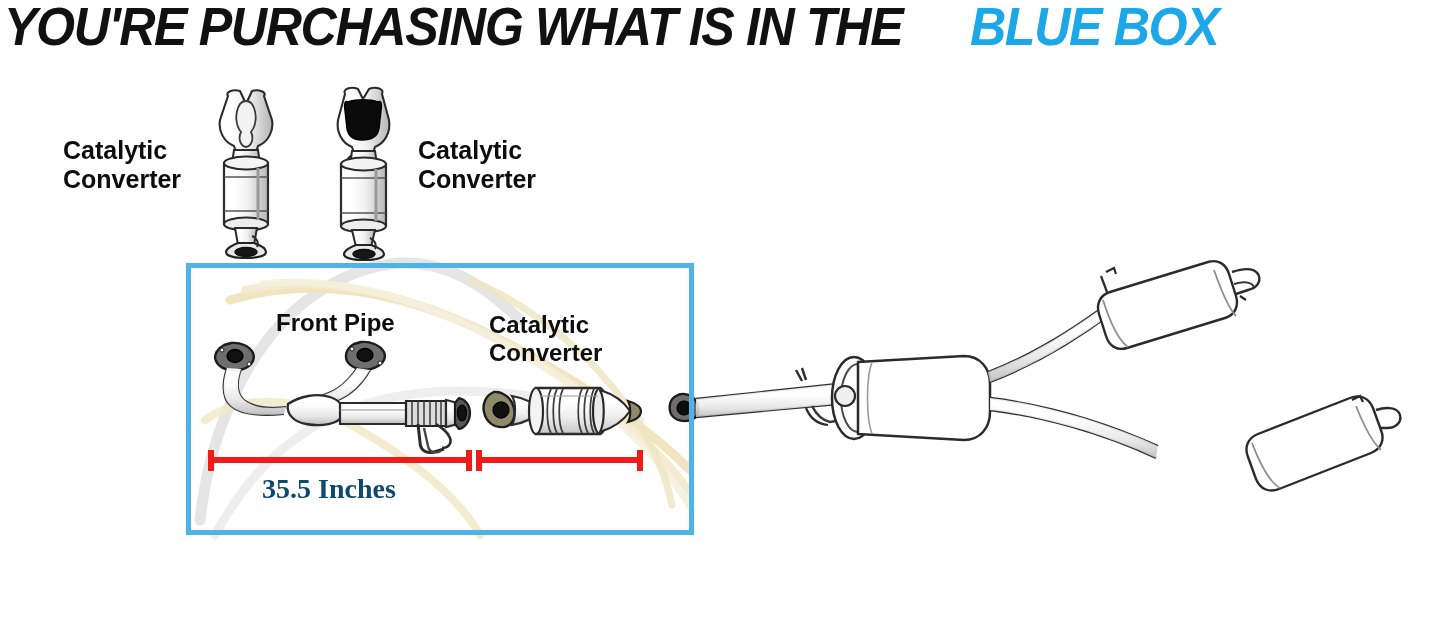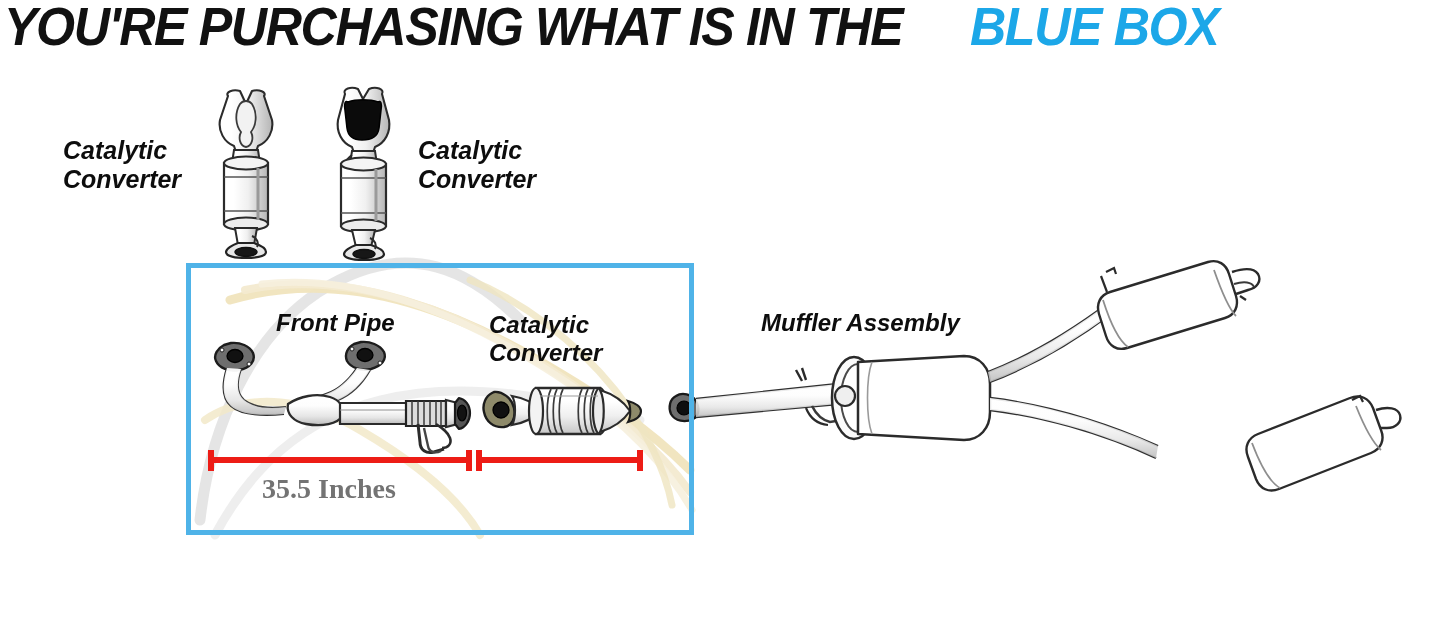--- a/index.html
+++ b/index.html
@@ -51,21 +51,20 @@
     border: 5px solid #4FB3E8;
     box-sizing: border-box;
     background: transparent;
   }
 
   
   .part-label {
     position: absolute;
     font-family: "Liberation Sans", sans-serif;
     font-weight: bold;
-    font-style: italic;
     color: #0d0d0d;
     white-space: pre;
     line-height: 1.16;
   }
   #label-cat-left {
     left: 63px; top: 136px;
     font-size: 25px;
     text-align: left;
   }
   #label-cat-right {
@@ -85,21 +84,21 @@
     left: 761px; top: 309px;
     font-size: 24px;
   }
 
   
   .dim-text {
     position: absolute;
     font-family: "Liberation Serif", serif;
     font-weight: bold;
     font-style: normal;
-    color: #737373;
+    color: #0c4a6e;
     font-size: 28px;
     white-space: nowrap;
   }
   #dim-text-pipe { left: 262px; top: 473px; }
   #dim-text-cat  { left: 478px; top: 473px; }
 
   
   .art {
     position: absolute;
     left: 0;
@@ -375,18 +374,17 @@
 Converter</div>
 
   <div class="part-label" id="label-cat-right">Catalytic
 Converter</div>
 
   <div class="part-label" id="label-front-pipe">Front Pipe</div>
 
   <div class="part-label" id="label-cat-box">Catalytic
 Converter</div>
 
-  <div class="part-label" id="label-muffler">Muffler Assembly</div>
 
   <div class="dim-text" id="dim-text-pipe">35.5 Inches</div>
 
 
 </div>
 
 </body></html>

